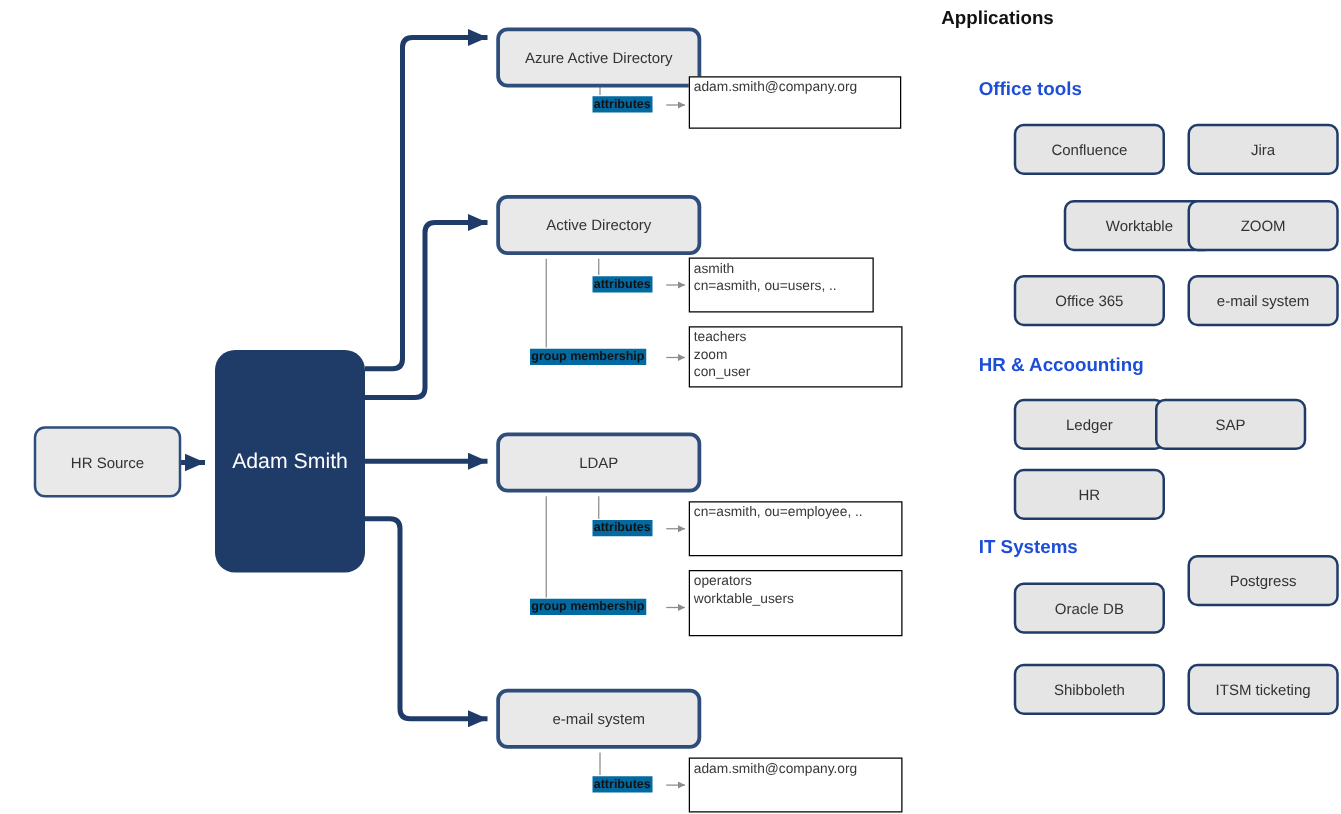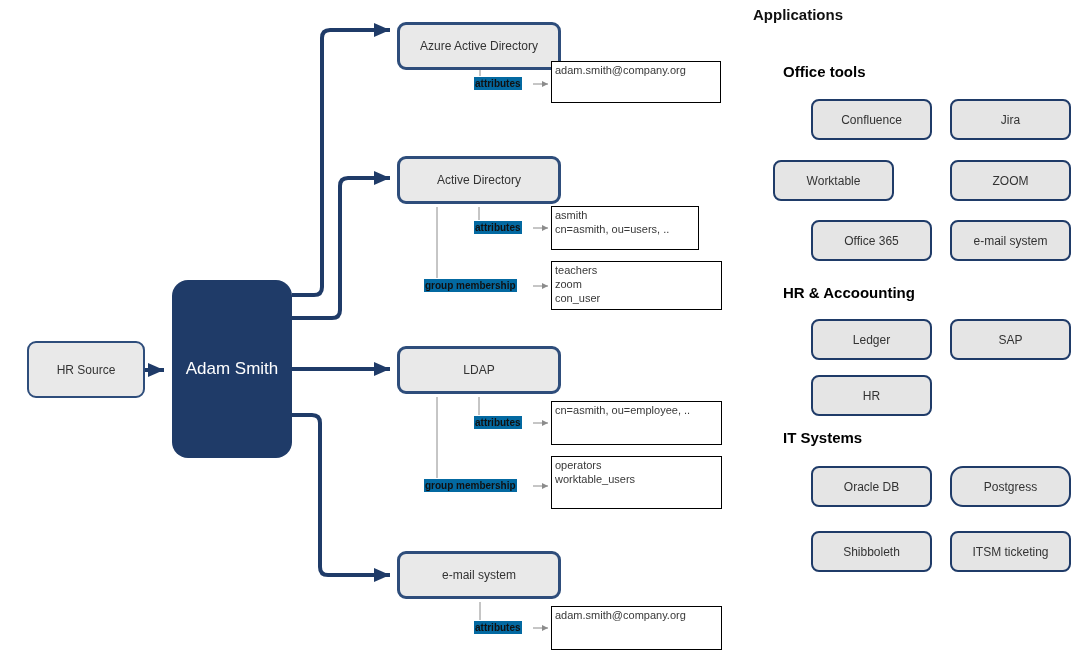--- a/index.html
+++ b/index.html
@@ -41,21 +41,21 @@
     border:1.5px solid #000000; padding:1px 3px;
     font-size:11px; color:#383838; line-height:14px; overflow:hidden;
   }
   .attr-line { white-space:nowrap; }
 
   
   .apps-title {
     position:absolute; left:753px; top:6px; font-size:15px; font-weight:bold; color:#111111;
   }
   .group-title {
-    position:absolute; left:783px; font-size:15px; font-weight:bold; color:#000000; white-space:nowrap;
+    position:absolute; left:783px; font-size:15px; font-weight:bold; color:#1d4ed8; white-space:nowrap;
   }
   .appbtn {
     position:absolute; width:121px; height:41px; box-sizing:border-box;
     background:#e5e5e5; border:2.5px solid #1f3b68; border-radius:8px;
     display:flex; align-items:center; justify-content:center;
     font-size:12px; color:#333333; white-space:nowrap;
   }
 </style>
 </head>
 <body>
@@ -157,49 +157,49 @@
 
   <div class="apps-title">Applications</div>
 
   <div class="group-title" style="top:63px;">Office tools</div>
   <div class="appbtn" style="left:811px; top:99px;">
     <span>Confluence</span>
   </div>
   <div class="appbtn" style="left:950px; top:99px;">
     <span>Jira</span>
   </div>
-  <div class="appbtn" style="left:773px; top:160px;">
+  <div class="appbtn" style="left:851px; top:160px;">
     <span>Worktable</span>
   </div>
   <div class="appbtn" style="left:950px; top:160px;">
     <span>ZOOM</span>
   </div>
   <div class="appbtn" style="left:811px; top:220px;">
     <span>Office 365</span>
   </div>
   <div class="appbtn" style="left:950px; top:220px;">
     <span>e-mail system</span>
   </div>
 
   <div class="group-title" style="top:284px;">HR &amp; Accoounting</div>
   <div class="appbtn" style="left:811px; top:319px;">
     <span>Ledger</span>
   </div>
-  <div class="appbtn" style="left:950px; top:319px;">
+  <div class="appbtn" style="left:924px; top:319px;">
     <span>SAP</span>
   </div>
   <div class="appbtn" style="left:811px; top:375px;">
     <span>HR</span>
   </div>
 
   <div class="group-title" style="top:429px;">IT Systems</div>
   <div class="appbtn" style="left:811px; top:466px;">
     <span>Oracle DB</span>
   </div>
-  <div class="appbtn" style="left:950px; top:466px;border-radius:13px;">
+  <div class="appbtn" style="left:950px; top:444px;">
     <span>Postgress</span>
   </div>
   <div class="appbtn" style="left:811px; top:531px;">
     <span>Shibboleth</span>
   </div>
   <div class="appbtn" style="left:950px; top:531px;">
     <span>ITSM ticketing</span>
   </div>
 
 </div>

